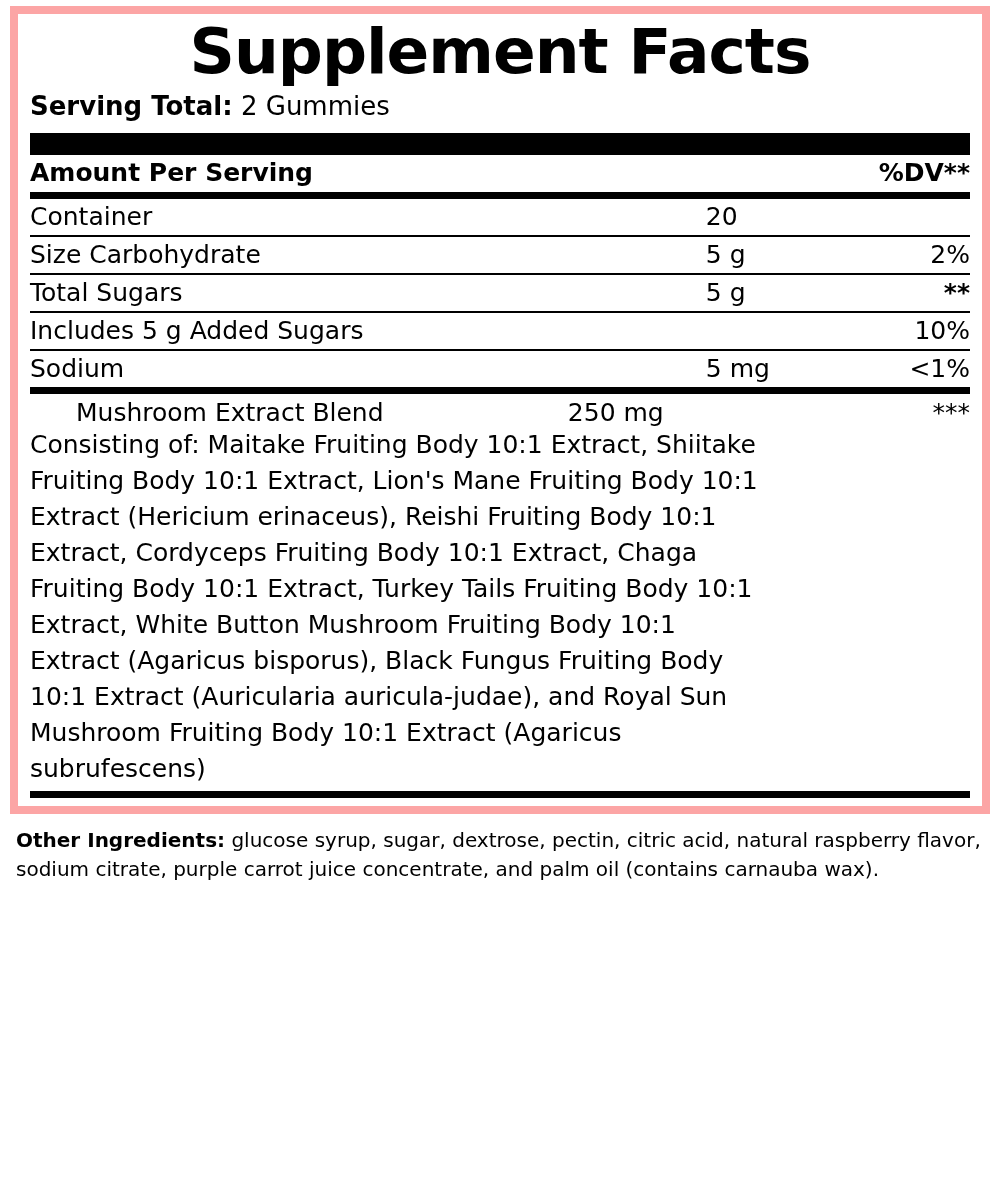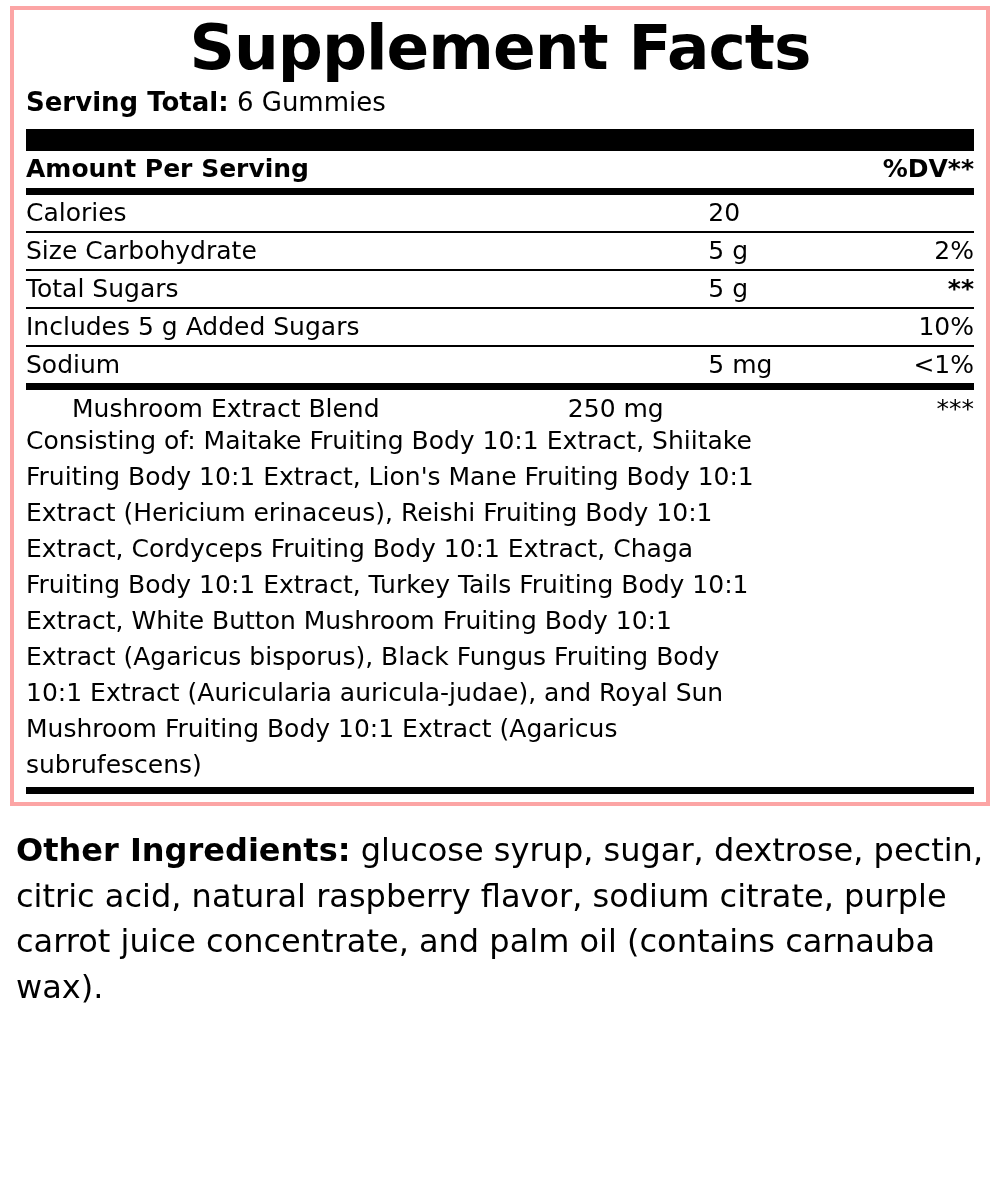--- a/index.html
+++ b/index.html
@@ -16,21 +16,21 @@
   }
   .label {
     box-sizing: border-box;
     width: 1000px;
     height: 1193px;
     padding: 6px 10px 4px 10px;
     position: relative;
   }
   .panel {
     box-sizing: border-box;
-    border: 4px solid #fca5a5;
+    border: 8px solid #fca5a5;
     padding: 4px 12px 8px 12px;
   }
   .title {
     font-size: 63px;
     font-weight: bold;
     line-height: 1.0;
     letter-spacing: -1px;
     text-align: center;
     margin: 2px 0 6px 0;
     white-space: nowrap;
@@ -113,57 +113,57 @@
     line-height: 1.44;
     margin-top: 0px;
     max-width: 740px;
   }
   .footnotes {
     font-size: 24px;
     line-height: 1.42;
     padding-top: 5px;
   }
   .other {
-    font-size: 32px;
+    font-size: 20px;
     line-height: 1.42;
-    padding: 22px 2px 0 6px;
+    padding: 12px 2px 0 6px;
   }
   .other .b { font-weight: bold; }
 </style>
 </head>
 <body>
 
 <div class="label">
   <div class="panel">
 
     <div class="title">Supplement Facts</div>
 
     <div class="serving-line">
       <span class="b">Serving Total:</span>
-      <span>6 Gummies</span>
+      <span>2 Gummies</span>
     </div>
 
     <div class="rule-thick"></div>
 
     <table class="facts">
       <tbody>
         <tr class="hdr">
           <td class="col-name"></td>
           <td class="col-amt">Amount Per Serving</td>
           <td class="col-dv">%DV**</td>
         </tr>
       </tbody>
     </table>
 
     <div class="rule-med"></div>
 
     <table class="facts">
       <tbody>
         <tr>
-          <td class="col-name">Calories</td>
+          <td class="col-name">Container</td>
           <td class="col-amt">20</td>
           <td class="col-dv"></td>
         </tr>
         <tr>
           <td class="col-name">Size Carbohydrate</td>
           <td class="col-amt">5 g</td>
           <td class="col-dv">2%</td>
         </tr>
         <tr>
           <td class="col-name indent1">Total Sugars</td>

